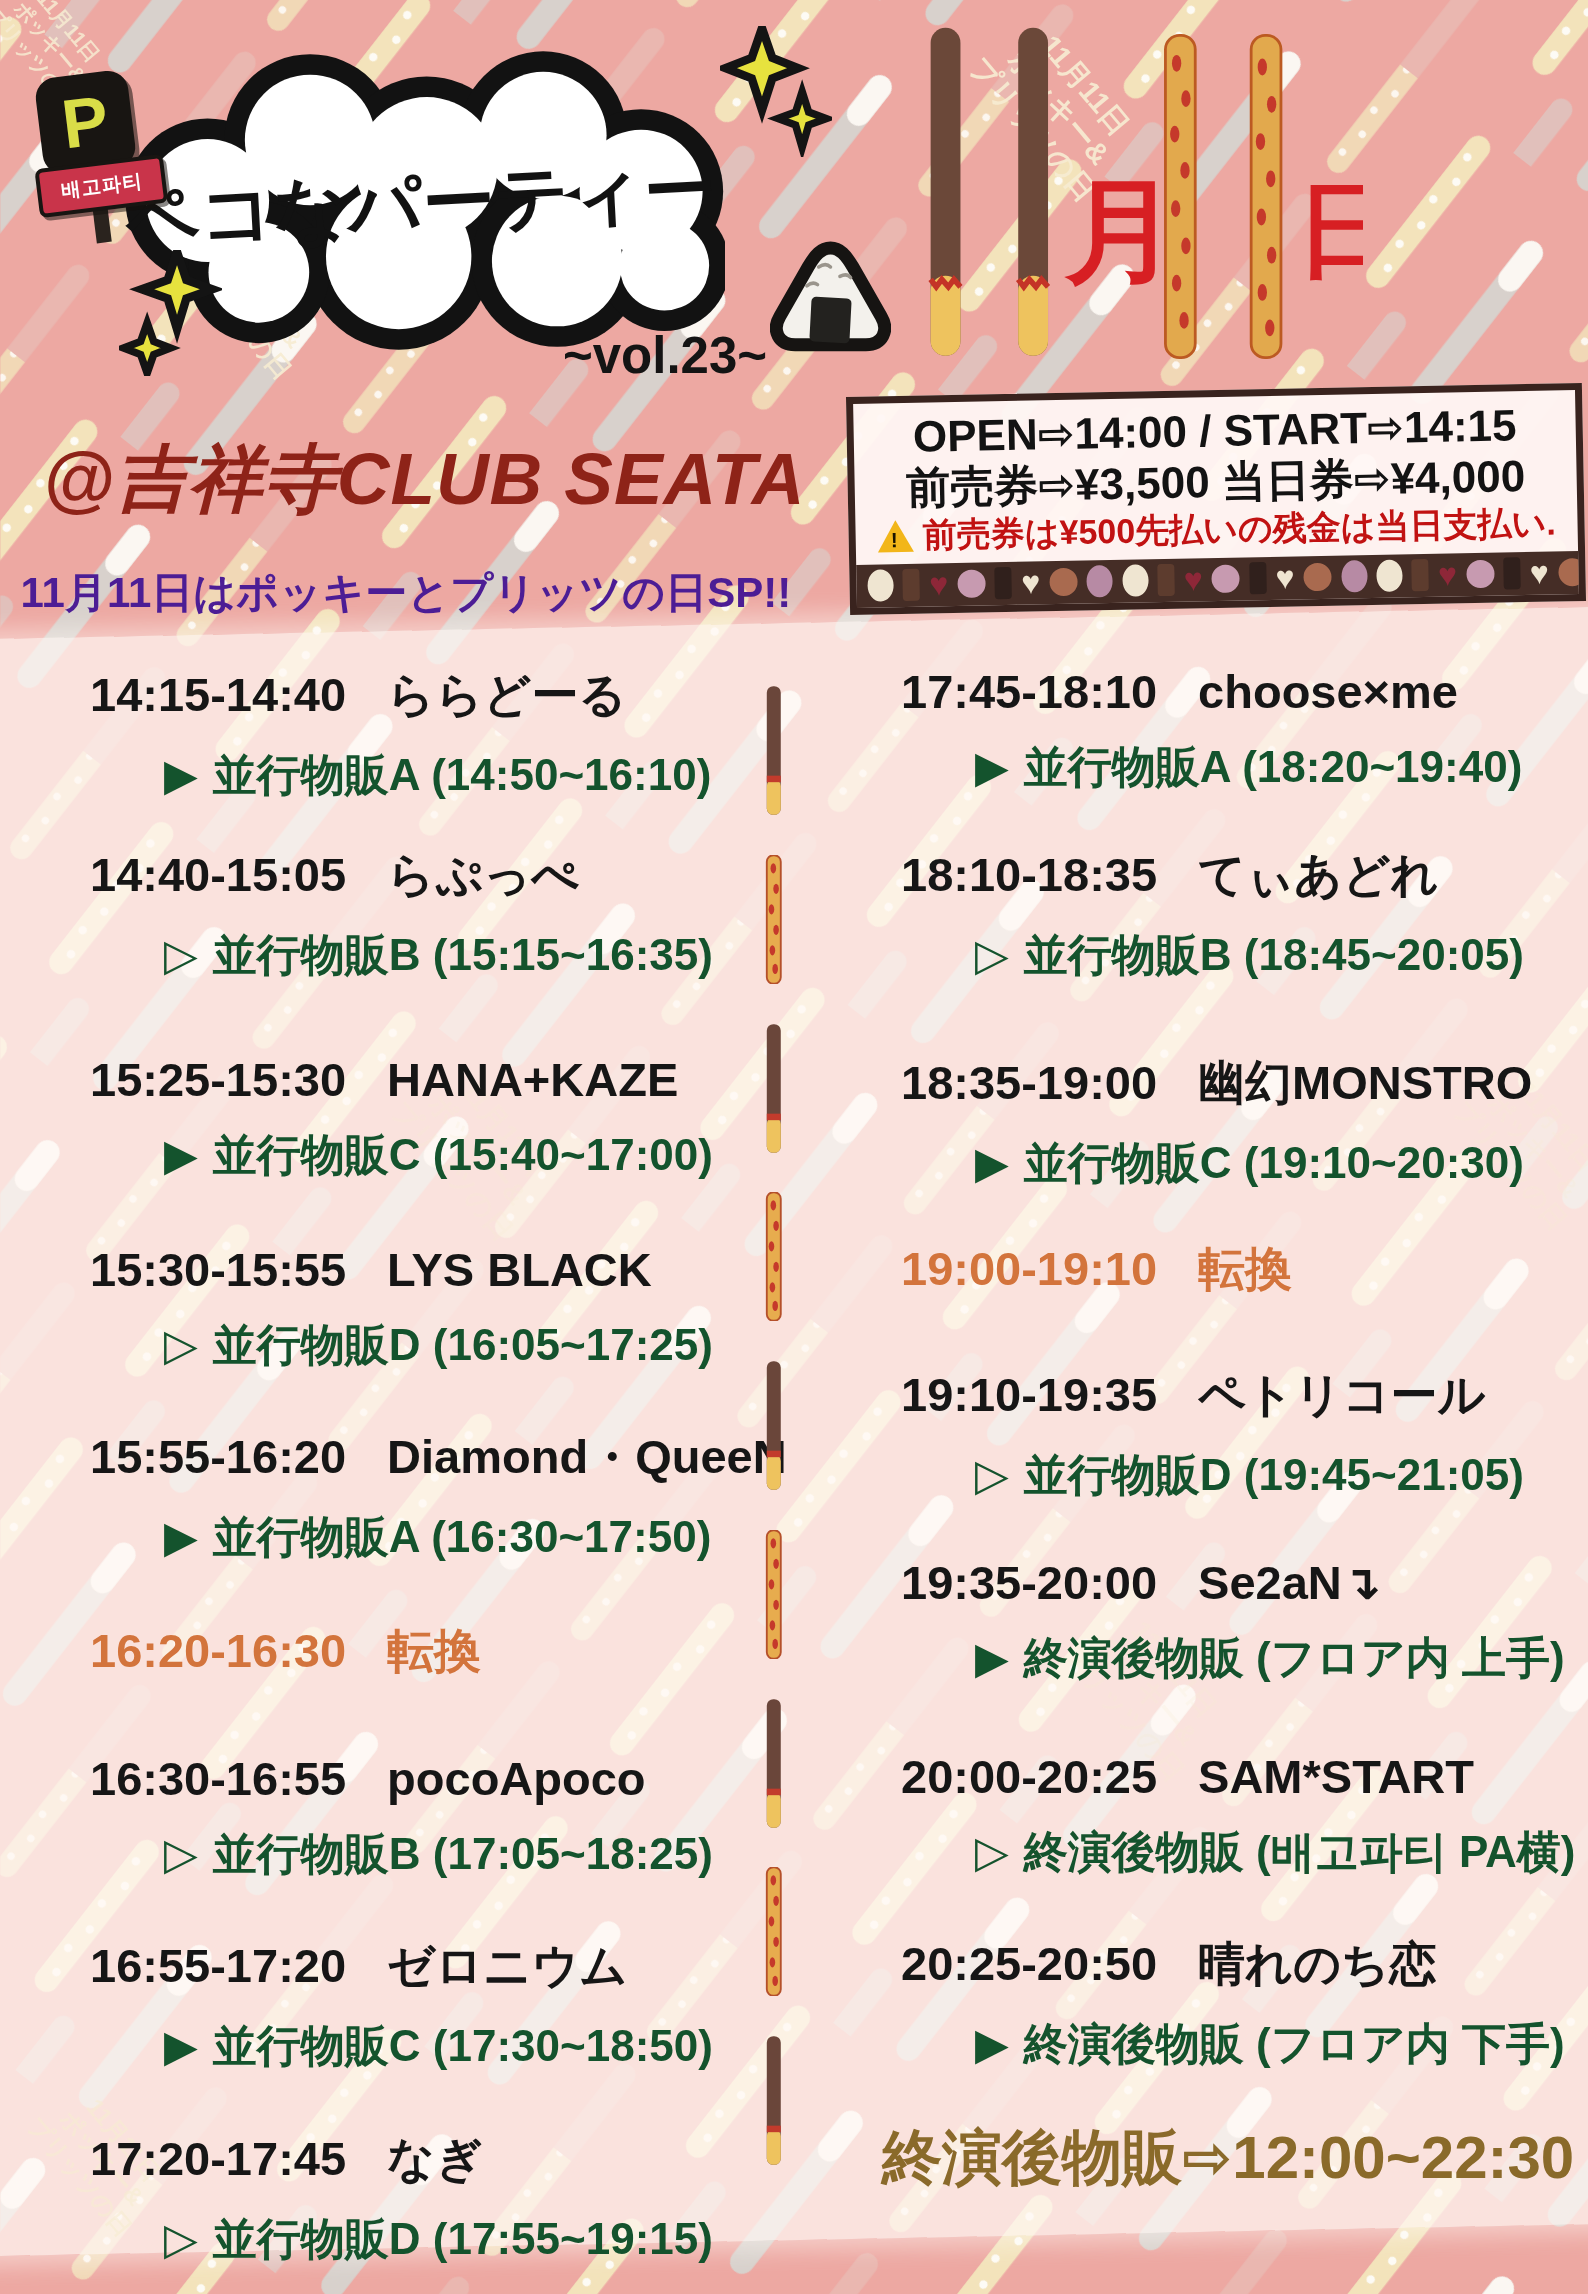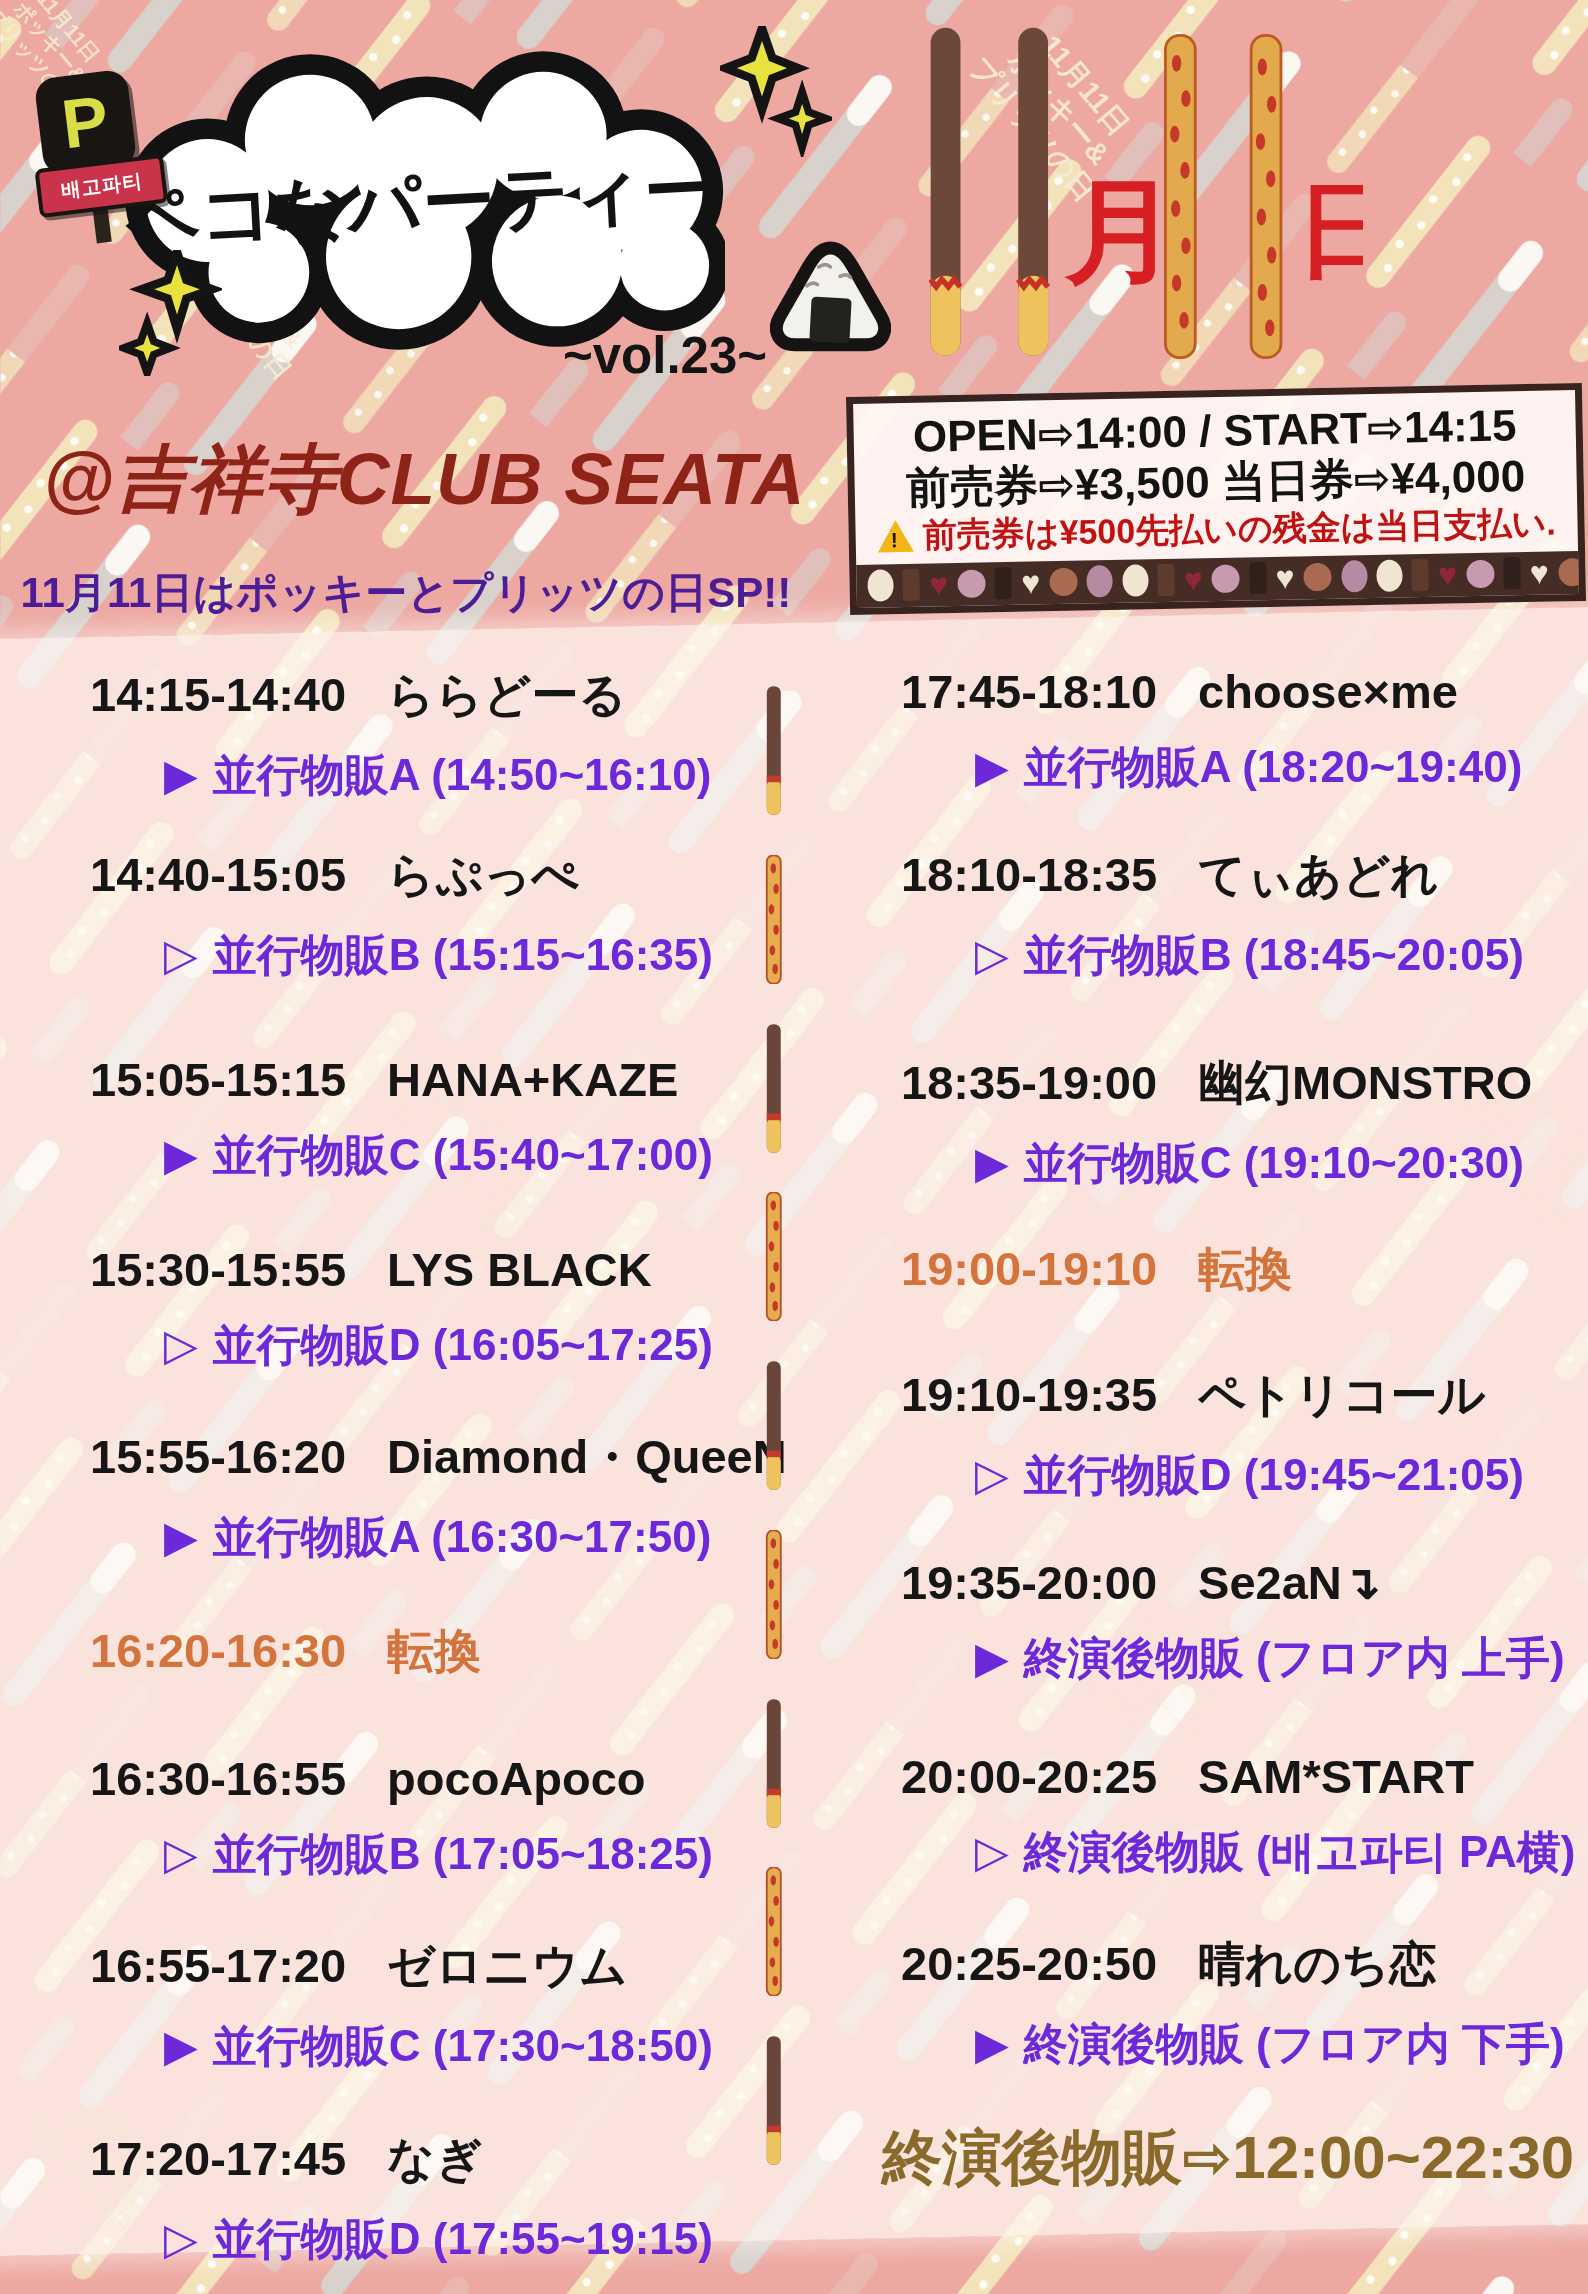--- a/index.html
+++ b/index.html
@@ -45,21 +45,21 @@
   .ch{flex:none;}
   .ch.oval{width:26px;height:32px;border-radius:50%;}
   .ch.bar{width:17px;height:32px;border-radius:3.7px;}
   .ch.round{width:28px;height:28px;border-radius:50%;}
   .ch.heart{font-size:32px;line-height:32px;font-weight:700;}
   
   .entry{position:absolute;width:746px;color:#161616;z-index:4;}
   .l1{font-size:47px;font-weight:900;white-space:nowrap;letter-spacing:0;margin-left:30px;}
   .l1 .artist{margin-left:41px;}
   .entry.change .l1{color:#d3743c;}
-  .l2{margin-top:18.6px;padding-left:104px;font-size:44px;font-weight:900;color:#6d28d9;white-space:nowrap;}
+  .l2{margin-top:18.6px;padding-left:104px;font-size:44px;font-weight:900;color:#14532d;white-space:nowrap;}
   .l2 .marker{margin-right:15px;}
   .closing{position:absolute;left:882px;top:2118px;font-size:60px;font-weight:900;color:#8a6a2a;
            white-space:nowrap;z-index:4;}
   #divider{position:absolute;left:764px;top:0;z-index:4;}
   .dstick{position:absolute;left:0;}
 </style>
 </head>
 <body>
 
 <div id="page">
@@ -263,21 +263,21 @@
   <div id="timetable">
       <div class="entry" style="top: 664px; left: 60px;">
         <div class="l1"><span class="time">14:15-14:40</span><span class="artist">ららどーる</span></div>
         <div class="l2"><span class="marker">▶</span><span>並行物販A (14:50~16:10)</span></div>
       </div>
       <div class="entry" style="top: 844px; left: 60px;">
         <div class="l1"><span class="time">14:40-15:05</span><span class="artist">らぷっぺ</span></div>
         <div class="l2"><span class="marker">▷</span><span>並行物販B (15:15~16:35)</span></div>
       </div>
       <div class="entry" style="top: 1052px; left: 60px;">
-        <div class="l1"><span class="time">15:05-15:15</span><span class="artist">HANA+KAZE</span></div>
+        <div class="l1"><span class="time">15:25-15:30</span><span class="artist">HANA+KAZE</span></div>
         <div class="l2"><span class="marker">▶</span><span>並行物販C (15:40~17:00)</span></div>
       </div>
       <div class="entry" style="top: 1242px; left: 60px;">
         <div class="l1"><span class="time">15:30-15:55</span><span class="artist">LYS BLACK</span></div>
         <div class="l2"><span class="marker">▷</span><span>並行物販D (16:05~17:25)</span></div>
       </div>
       <div class="entry" style="top: 1426px; left: 60px;">
         <div class="l1"><span class="time">15:55-16:20</span><span class="artist">Diamond・QueeN</span></div>
         <div class="l2"><span class="marker">▶</span><span>並行物販A (16:30~17:50)</span></div>
       </div>

